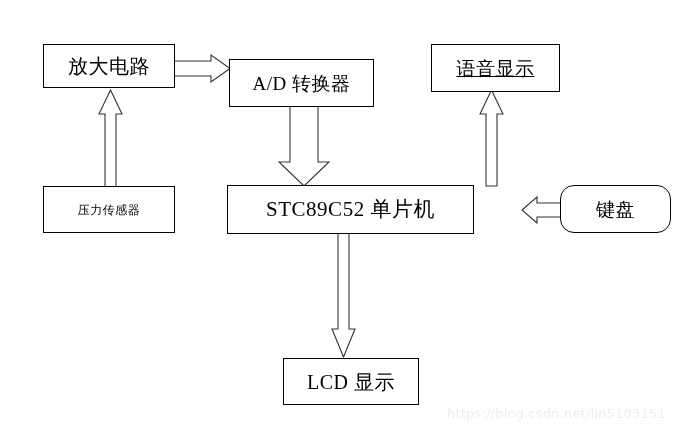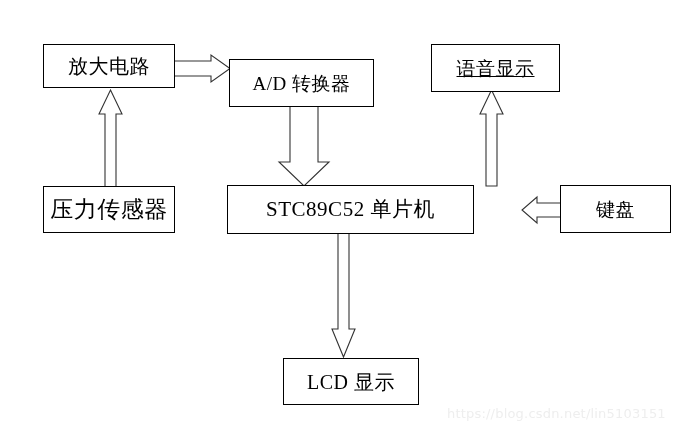--- a/index.html
+++ b/index.html
@@ -32,23 +32,23 @@
   }
   .node .label {
     display: block;
     text-align: center;
     white-space: nowrap;
     letter-spacing: 0.5px;
   }
   .n-amp      { left: 43px;  top: 44px;  width: 132px; height: 44px; font-size: 20px; }
   .n-adc      { left: 229px; top: 44px;  width: 145px; height: 48px; font-size: 19px; margin-top: 15px; }
   .n-voice    { left: 431px; top: 44px;  width: 129px; height: 48px; font-size: 19px; text-decoration: underline; }
-  .n-sensor   { left: 43px;  top: 186px; width: 132px; height: 47px; font-size: 23px; }
+  .n-sensor   { left: 43px;  top: 186px; width: 132px; height: 47px; font-size: 12px; }
   .n-mcu      { left: 227px; top: 185px; width: 247px; height: 49px; font-size: 21px; }
-  .n-keyboard { left: 560px; top: 185px; width: 111px; height: 48px; font-size: 19px; }
+  .n-keyboard { left: 560px; top: 185px; width: 111px; height: 48px; font-size: 19px; border-radius: 14px; }
   .n-lcd      { left: 283px; top: 358px; width: 136px; height: 47px; font-size: 20px; }
 
   .arrow {
     position: absolute;
     z-index: 2;
   }
   .arrow svg {
     display: block;
     overflow: visible;
   }

